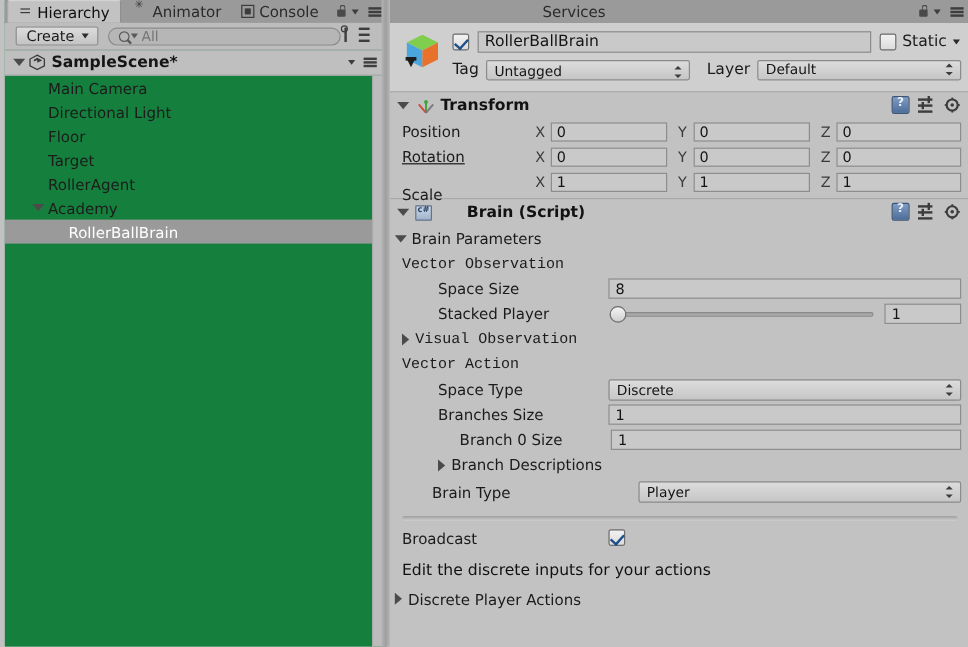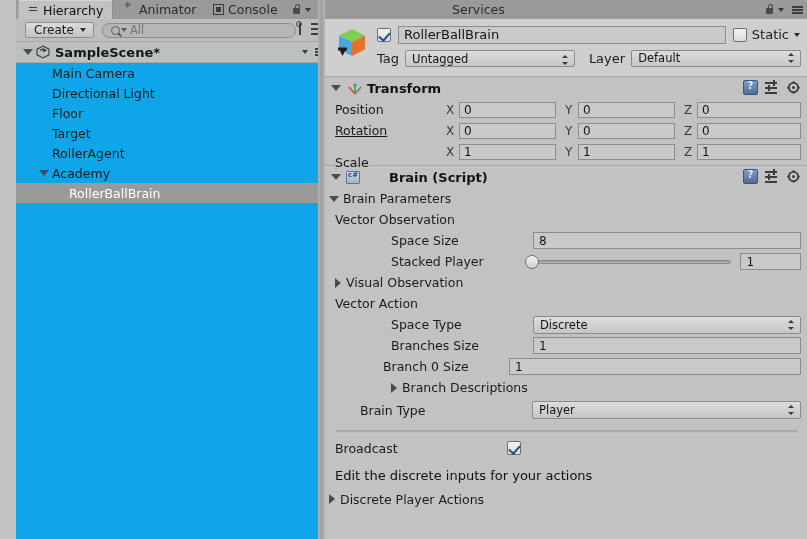--- a/index.html
+++ b/index.html
@@ -47,21 +47,21 @@
     border:1.5px solid #4a4a4a;border-bottom:none;border-radius:3px 3px 0 0;box-sizing:border-box;}
   .hamburger{width:14px;height:10px;position:relative;}
   .hamburger i{position:absolute;right:0;height:2px;background:#3d3d3d;display:block;}
   .hamburger i:nth-child(1){top:1px;width:11px;}
   .hamburger i:nth-child(2){top:4px;width:11px;}
   .hamburger i:nth-child(3){top:7px;width:11px;}
   .tri-sm{width:0;height:0;border-left:3.5px solid transparent;border-right:3.5px solid transparent;
     border-top:4px solid #3d3d3d;margin-right:1px;}
 
   
-  #hierarchy{left:16px;top:0;width:318px;height:539px;background:#0ea5e9;}
+  #hierarchy{left:4px;top:0;width:318px;height:539px;background:#15803d;}
   #hierarchy .toolbar{position:absolute;left:0;top:19px;height:22px;width:318px;
     background:#bdbdbd;border-bottom:1px solid #a8a8a8;display:flex;align-items:center;}
   .btn-create{margin-left:9px;height:16px;padding:0 6px 0 8px;display:flex;align-items:center;gap:6px;
     background:linear-gradient(#dcdcdc,#c4c4c4);border:1px solid #8f8f8f;border-radius:2px;
     font-size:12px;color:#1b1b1b;box-sizing:border-box;}
   .btn-create .tri-sm{border-top-color:#2e2e2e;}
   .search{margin-left:8px;flex:1;height:15px;border:1px solid #8b8b8b;border-radius:8px;
     background:#b6b6b6;display:flex;align-items:center;padding:0 8px;box-sizing:border-box;max-width:196px;}
   .search .mag{width:9px;height:9px;border:1.5px solid #5a5a5a;border-radius:50%;box-sizing:border-box;
     position:relative;flex:0 0 auto;}
@@ -146,21 +146,21 @@
 
   .frow{height:21px;display:flex;align-items:center;padding:0 6px 0 10px;font-size:12.5px;}
   .frow .lab{color:#1b1b1b;white-space:nowrap;}
   .vec3{display:flex;align-items:center;gap:0;margin-left:auto;}
   .axis{font-size:12px;color:#3a3a3a;width:13px;text-align:left;}
   .num{height:16px;background:#c9c9c9;border:1px solid #8d8d8d;display:flex;align-items:center;
     padding:0 4px;font-size:12px;color:#141414;box-sizing:border-box;}
   .tf-num{width:97px;margin-right:9px;}
   .tf-num.last{margin-right:0;width:104px;}
 
-  .ind1{padding-left:10px;} .ind2{} .ind3{padding-left:66px;}
+  .ind1{padding-left:10px;} .ind2{font-family:Liberation Mono, monospace;} .ind3{padding-left:40px;}
   .ind4{padding-left:58px;}
   .wide-field{height:17px;background:#c9c9c9;border:1px solid #8d8d8d;display:flex;align-items:center;
     padding:0 5px;font-size:12px;color:#141414;box-sizing:border-box;}
 
   .slider-track{height:4px;background:linear-gradient(#8e8e8e,#c4c4c4);border:1px solid #8b8b8b;
     border-radius:2px;position:relative;box-sizing:border-box;}
   .slider-knob{position:absolute;left:-1px;top:-6px;width:14px;height:14px;border-radius:50%;
     background:linear-gradient(#f4f4f4,#cfcfcf);border:1px solid #6e6e6e;box-sizing:border-box;}
 
   .sep{height:4px;background:linear-gradient(#9e9e9e,#cfcfcf);border-radius:2px;}

